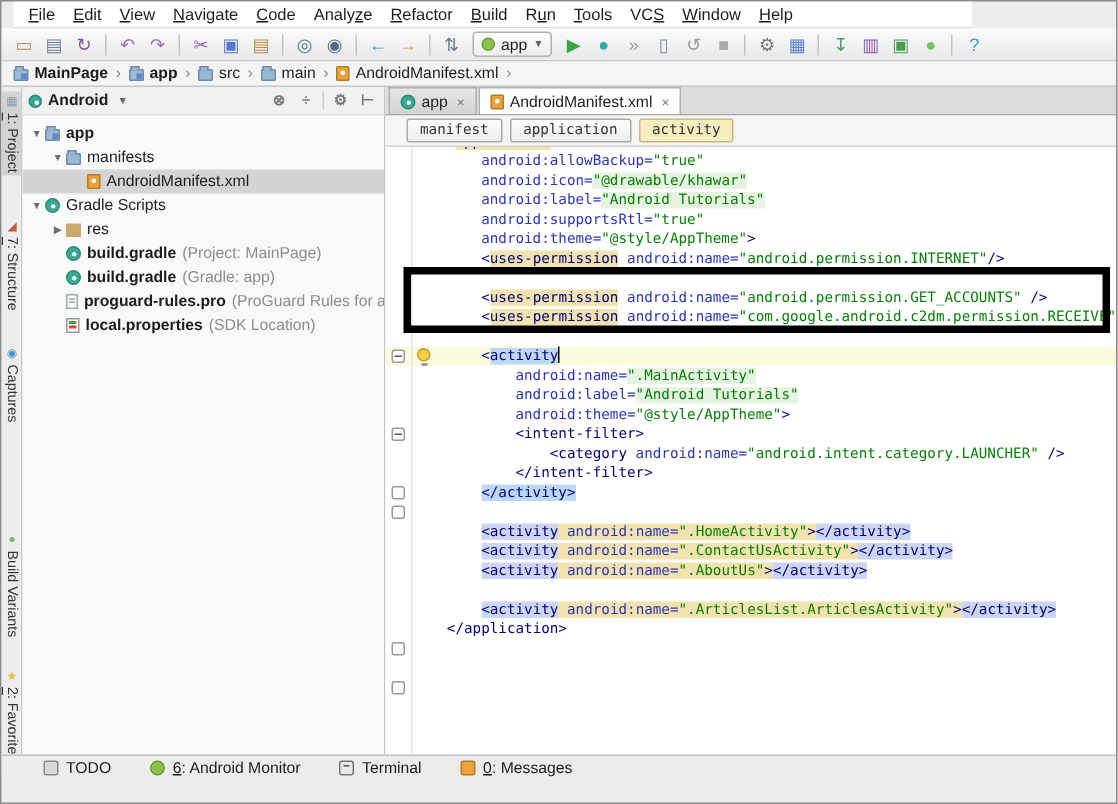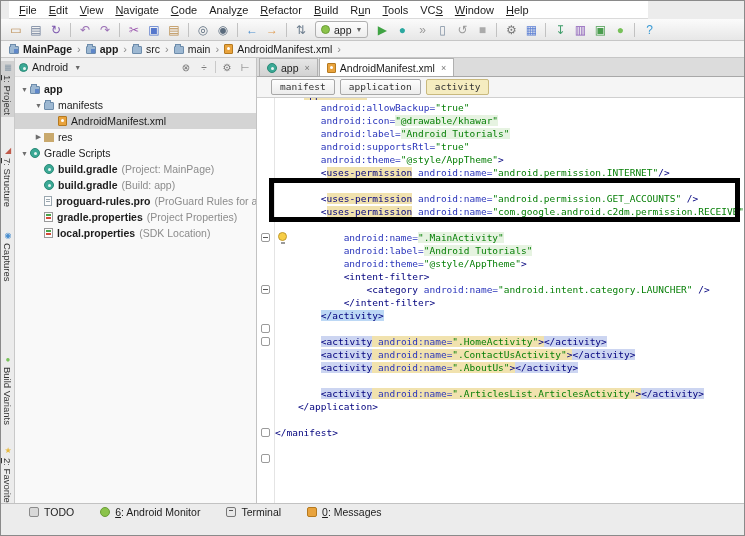--- a/index.html
+++ b/index.html
@@ -42,21 +42,21 @@
 
   
   #stripe { position:absolute; left:0; top:57px; width:14px; height:445px; background:#ececec; border-right:1px solid #c9c9c9; }
   .stripe-item { position:absolute; left:0; width:13px; writing-mode:vertical-rl; font-size:9.5px; color:#333; display:flex; align-items:center; gap:3px; padding:2px 0; white-space:nowrap; }
   .stripe-item.sel { background:#d2d2d2; }
   .stripe-item .u { text-decoration:underline; }
   .stripe-ic { font-size:8px; line-height:1; }
 
   
   #project-panel { position:absolute; left:14px; top:57px; width:242px; height:445px; background:#f9f9f9; border-right:1px solid #c3c3c3; overflow:hidden; }
-  #panel-header { height:19px; background:#f0f0f0; border-bottom:1px solid #e0e0e0; display:flex; align-items:center; padding:0 4px; gap:4px; font-size:10.5px; }
+  #panel-header { height:19px; background:#f0f0f0; border-bottom:1px solid #e0e0e0; display:flex; align-items:center; padding:0 4px; gap:4px; font-size:10.5px;font-weight:bold; }
   #panel-header .title { margin-right:2px; }
   #panel-header .hdr-caret { font-size:7px; color:#666; margin-right:auto; }
   .hdr-ic { color:#7a7a7a; font-size:10px; width:14px; text-align:center; }
   .hdr-div { width:1px; height:12px; background:#c9c9c9; }
   #tree { padding-top:4px; font-size:10.5px; }
   .tree-row { height:16px; display:flex; align-items:center; white-space:nowrap; }
   .tree-row.sel { background:#d4d4d4; }
   .tree-arrow { width:11px; display:inline-block; text-align:center; color:#6e6e6e; font-size:7px; flex:none; }
   .tree-row .ic { margin-right:4px; flex:none; }
   .tree-label.b { font-weight:bold; }
@@ -242,53 +242,47 @@
         <div class="tree-row" style="padding-left: 18px;">
           <span class="tree-arrow">▼</span>
           <span class="ic ic-folder"></span>
           <span class="tree-label">manifests</span>
         </div>
         <div class="tree-row sel" style="padding-left: 32px;">
           <span class="tree-arrow"></span>
           <span class="ic ic-manifest"></span>
           <span class="tree-label">AndroidManifest.xml</span>
         </div>
-        <div class="tree-row" style="padding-left: 18px;">
-          <span class="tree-arrow">▶</span>
-          <span class="ic ic-folder-res"></span>
-          <span class="tree-label">res</span>
-        </div>
         <div class="tree-row" style="padding-left: 4px;">
           <span class="tree-arrow">▼</span>
           <span class="ic ic-gradle"></span>
           <span class="tree-label">Gradle Scripts</span>
         </div>
         <div class="tree-row" style="padding-left: 18px;">
+          <span class="tree-arrow">▶</span>
+          <span class="ic ic-folder-res"></span>
+          <span class="tree-label">res</span>
+        </div>
+        <div class="tree-row" style="padding-left: 18px;">
           <span class="tree-arrow"></span>
           <span class="ic ic-gradle"></span>
           <span class="tree-label b">build.gradle</span>
           <span class="tree-note">(Project: MainPage)</span>
         </div>
         <div class="tree-row" style="padding-left: 18px;">
           <span class="tree-arrow"></span>
           <span class="ic ic-gradle"></span>
           <span class="tree-label b">build.gradle</span>
-          <span class="tree-note">(Build: app)</span>
+          <span class="tree-note">(Gradle: app)</span>
         </div>
         <div class="tree-row" style="padding-left: 18px;">
           <span class="tree-arrow"></span>
           <span class="ic ic-file"></span>
           <span class="tree-label b">proguard-rules.pro</span>
           <span class="tree-note">(ProGuard Rules for app)</span>
-        </div>
-        <div class="tree-row" style="padding-left: 18px;">
-          <span class="tree-arrow"></span>
-          <span class="ic ic-props"></span>
-          <span class="tree-label b">gradle.properties</span>
-          <span class="tree-note">(Project Properties)</span>
         </div>
         <div class="tree-row" style="padding-left: 18px;">
           <span class="tree-arrow"></span>
           <span class="ic ic-props"></span>
           <span class="tree-label b">local.properties</span>
           <span class="tree-note">(SDK Location)</span>
         </div>
       </div>
   </div>
 
@@ -324,36 +318,36 @@
           <div class="code-line"><span class="s-p">        </span><span class="s-a">android:allowBackup=</span><span class="s-v">"true"</span></div>
           <div class="code-line"><span class="s-p">        </span><span class="s-a">android:icon=</span><span class="s-v s-g">"@drawable/khawar"</span></div>
           <div class="code-line"><span class="s-p">        </span><span class="s-a">android:label=</span><span class="s-v s-g">"Android Tutorials"</span></div>
           <div class="code-line"><span class="s-p">        </span><span class="s-a">android:supportsRtl=</span><span class="s-v">"true"</span></div>
           <div class="code-line"><span class="s-p">        </span><span class="s-a">android:theme=</span><span class="s-v">"@style/AppTheme"</span><span class="s-t">&gt;</span></div>
           <div class="code-line"><span class="s-p">        </span><span class="s-t">&lt;</span><span class="s-t s-y">uses-permission</span><span class="s-p"> </span><span class="s-a">android:name=</span><span class="s-v">"android.permission.INTERNET"</span><span class="s-t">/&gt;</span></div>
           <div class="code-line"></div>
           <div class="code-line"><span class="s-p">        </span><span class="s-t">&lt;</span><span class="s-t s-y">uses-permission</span><span class="s-p"> </span><span class="s-a">android:name=</span><span class="s-v">"android.permission.GET_ACCOUNTS"</span><span class="s-t"> /&gt;</span></div>
           <div class="code-line"><span class="s-p">        </span><span class="s-t">&lt;</span><span class="s-t s-y">uses-permission</span><span class="s-p"> </span><span class="s-a">android:name=</span><span class="s-v">"com.google.android.c2dm.permission.RECEIVE"</span><span class="s-t"> /&gt;</span></div>
           <div class="code-line"></div>
+          <div class="code-line hl"><span class="s-p">        </span><span class="s-t">&lt;</span><span class="s-t s-b">activity</span><span class="caret"></span></div>
           <div class="code-line"><span class="s-p">            </span><span class="s-a">android:name=</span><span class="s-v s-g">".MainActivity"</span></div>
           <div class="code-line"><span class="s-p">            </span><span class="s-a">android:label=</span><span class="s-v s-g">"Android Tutorials"</span></div>
           <div class="code-line"><span class="s-p">            </span><span class="s-a">android:theme=</span><span class="s-v">"@style/AppTheme"</span><span class="s-t">&gt;</span></div>
           <div class="code-line"><span class="s-p">            </span><span class="s-t">&lt;intent-filter&gt;</span></div>
           <div class="code-line"><span class="s-p">                </span><span class="s-t">&lt;category </span><span class="s-a">android:name=</span><span class="s-v">"android.intent.category.LAUNCHER"</span><span class="s-t"> /&gt;</span></div>
           <div class="code-line"><span class="s-p">            </span><span class="s-t">&lt;/intent-filter&gt;</span></div>
           <div class="code-line"><span class="s-p">        </span><span class="s-t s-b">&lt;/activity&gt;</span></div>
           <div class="code-line"></div>
           <div class="code-line"><span class="s-p">        </span><span class="s-t s-l">&lt;</span><span class="s-t s-l">activity</span><span class="s-p s-y"> </span><span class="s-a s-y">android:name=</span><span class="s-v s-y">".HomeActivity"</span><span class="s-t s-y">&gt;</span><span class="s-t s-l">&lt;/activity&gt;</span></div>
           <div class="code-line"><span class="s-p">        </span><span class="s-t s-l">&lt;</span><span class="s-t s-l">activity</span><span class="s-p s-y"> </span><span class="s-a s-y">android:name=</span><span class="s-v s-y">".ContactUsActivity"</span><span class="s-t s-y">&gt;</span><span class="s-t s-l">&lt;/activity&gt;</span></div>
           <div class="code-line"><span class="s-p">        </span><span class="s-t s-l">&lt;</span><span class="s-t s-l">activity</span><span class="s-p s-y"> </span><span class="s-a s-y">android:name=</span><span class="s-v s-y">".AboutUs"</span><span class="s-t s-y">&gt;</span><span class="s-t s-l">&lt;/activity&gt;</span></div>
           <div class="code-line"></div>
           <div class="code-line"><span class="s-p">        </span><span class="s-t s-l">&lt;</span><span class="s-t s-l">activity</span><span class="s-p s-y"> </span><span class="s-a s-y">android:name=</span><span class="s-v s-y">".ArticlesList.ArticlesActivity"</span><span class="s-t s-y">&gt;</span><span class="s-t s-l">&lt;/activity&gt;</span></div>
           <div class="code-line"><span class="s-p">    </span><span class="s-t">&lt;/application&gt;</span></div>
           <div class="code-line"></div>
-          <div class="code-line"><span class="s-t">&lt;/manifest&gt;</span></div>
         </div>
     </div>
   </div>
 
   <div id="bottombar">
       <span class="bb-item">
         <span class="bb-ic bb-todo"></span>
         <span>TODO</span>
       </span>
       <span class="bb-item">

